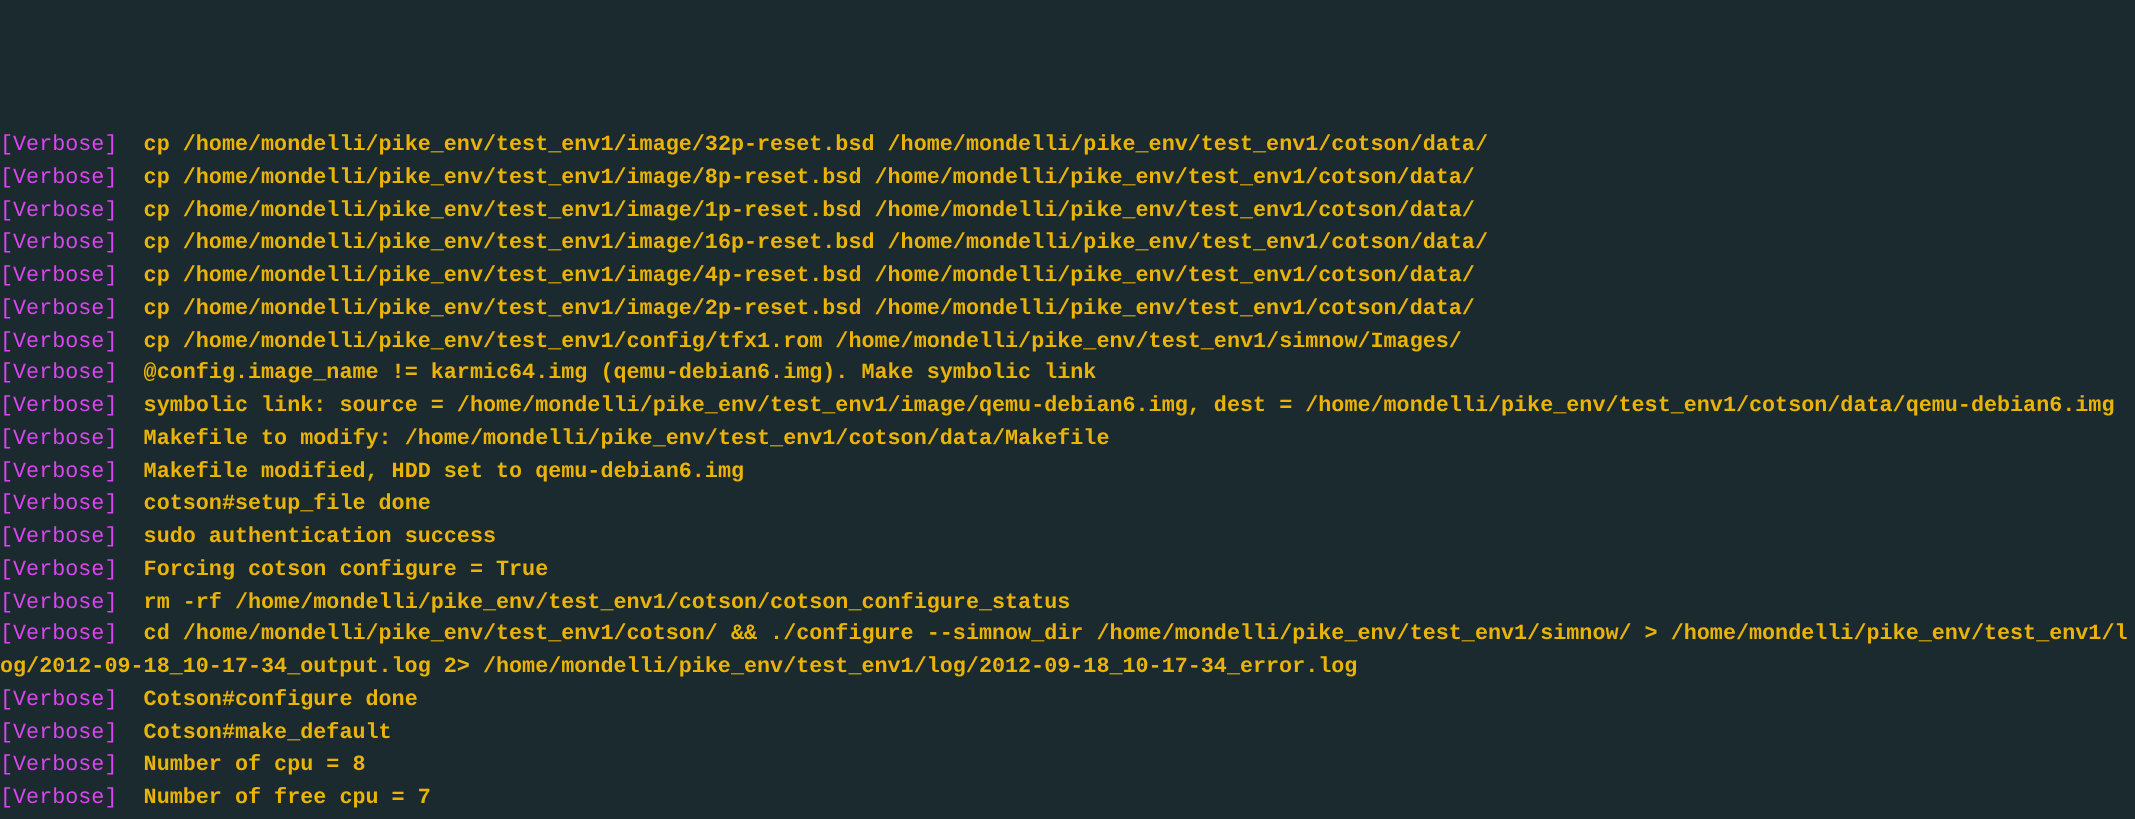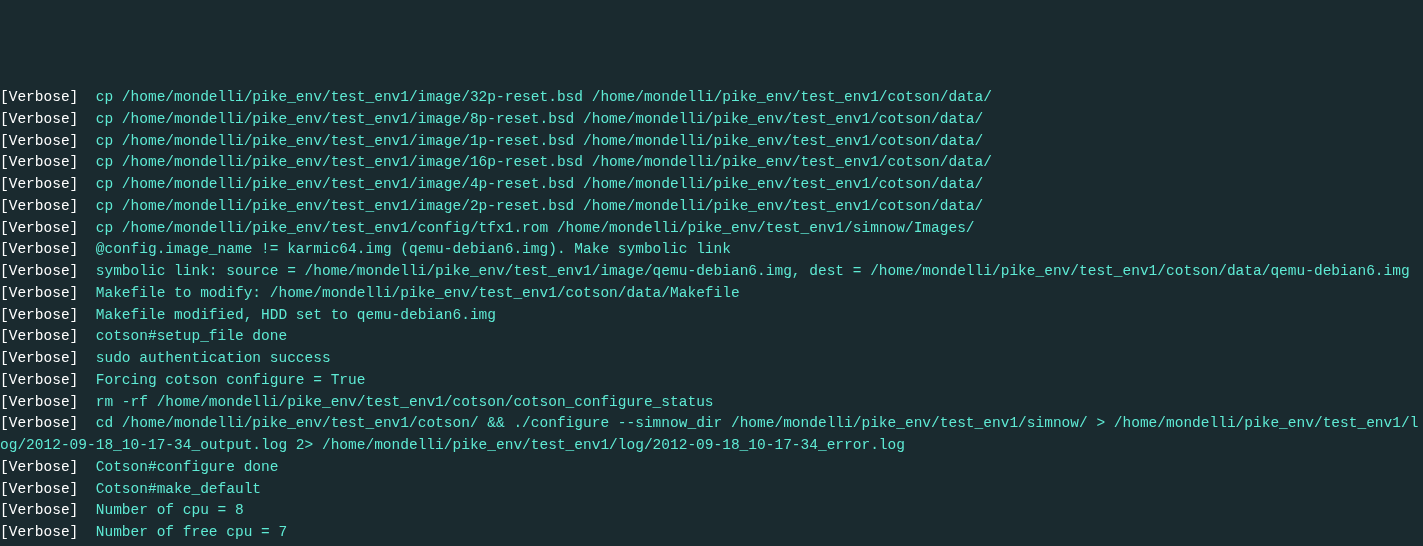--- a/index.html
+++ b/index.html
@@ -18,24 +18,25 @@
       word-break: break-all;
       overflow-x: hidden;
     }
     .terminal {
       width: 1423px;
     }
     .line {
       display: block;
     }
     .tag {
-      color: #ffffff;
+      color: #d946ef;
     }
     .text {
-      color: #5eead4;
+      color: #eab308;
+      font-weight: bold;
     }
   </style>
 </head>
 <body>
 
 
 
 <div class="terminal"><span class="line"><span class="tag">[Verbose]</span><span class="text">  cp /home/mondelli/pike_env/test_env1/image/32p-reset.bsd /home/mondelli/pike_env/test_env1/cotson/data/</span></span><span class="line"><span class="tag">[Verbose]</span><span class="text">  cp /home/mondelli/pike_env/test_env1/image/8p-reset.bsd /home/mondelli/pike_env/test_env1/cotson/data/</span></span><span class="line"><span class="tag">[Verbose]</span><span class="text">  cp /home/mondelli/pike_env/test_env1/image/1p-reset.bsd /home/mondelli/pike_env/test_env1/cotson/data/</span></span><span class="line"><span class="tag">[Verbose]</span><span class="text">  cp /home/mondelli/pike_env/test_env1/image/16p-reset.bsd /home/mondelli/pike_env/test_env1/cotson/data/</span></span><span class="line"><span class="tag">[Verbose]</span><span class="text">  cp /home/mondelli/pike_env/test_env1/image/4p-reset.bsd /home/mondelli/pike_env/test_env1/cotson/data/</span></span><span class="line"><span class="tag">[Verbose]</span><span class="text">  cp /home/mondelli/pike_env/test_env1/image/2p-reset.bsd /home/mondelli/pike_env/test_env1/cotson/data/</span></span><span class="line"><span class="tag">[Verbose]</span><span class="text">  cp /home/mondelli/pike_env/test_env1/config/tfx1.rom /home/mondelli/pike_env/test_env1/simnow/Images/</span></span><span class="line"><span class="tag">[Verbose]</span><span class="text">  @config.image_name != karmic64.img (qemu-debian6.img). Make symbolic link</span></span><span class="line"><span class="tag">[Verbose]</span><span class="text">  symbolic link: source = /home/mondelli/pike_env/test_env1/image/qemu-debian6.img, dest = /home/mondelli/pike_env/test_env1/cotson/data/qemu-debian6.img</span></span><span class="line"><span class="tag">[Verbose]</span><span class="text">  Makefile to modify: /home/mondelli/pike_env/test_env1/cotson/data/Makefile</span></span><span class="line"><span class="tag">[Verbose]</span><span class="text">  Makefile modified, HDD set to qemu-debian6.img</span></span><span class="line"><span class="tag">[Verbose]</span><span class="text">  cotson#setup_file done</span></span><span class="line"><span class="tag">[Verbose]</span><span class="text">  sudo authentication success</span></span><span class="line"><span class="tag">[Verbose]</span><span class="text">  Forcing cotson configure = True</span></span><span class="line"><span class="tag">[Verbose]</span><span class="text">  rm -rf /home/mondelli/pike_env/test_env1/cotson/cotson_configure_status</span></span><span class="line"><span class="tag">[Verbose]</span><span class="text">  cd /home/mondelli/pike_env/test_env1/cotson/ &amp;&amp; ./configure --simnow_dir /home/mondelli/pike_env/test_env1/simnow/ &gt; /home/mondelli/pike_env/test_env1/log/2012-09-18_10-17-34_output.log 2&gt; /home/mondelli/pike_env/test_env1/log/2012-09-18_10-17-34_error.log</span></span><span class="line"><span class="tag">[Verbose]</span><span class="text">  Cotson#configure done</span></span><span class="line"><span class="tag">[Verbose]</span><span class="text">  Cotson#make_default</span></span><span class="line"><span class="tag">[Verbose]</span><span class="text">  Number of cpu = 8</span></span><span class="line"><span class="tag">[Verbose]</span><span class="text">  Number of free cpu = 7</span></span><span class="line"><span class="tag">[Verbose]</span><span class="text">  Wait: cd /home/mondelli/pike_env/test_env1/cotson/ &amp;&amp; make release -j7 &gt; /home/mondelli/pike_env/test_env1/log/2012-09-18_10-17-34_output.log 2&gt; /home/mondelli/pike_env/test_env1/log/2012-09-18_10-17-34_error.log</span></span></div>
 
 

